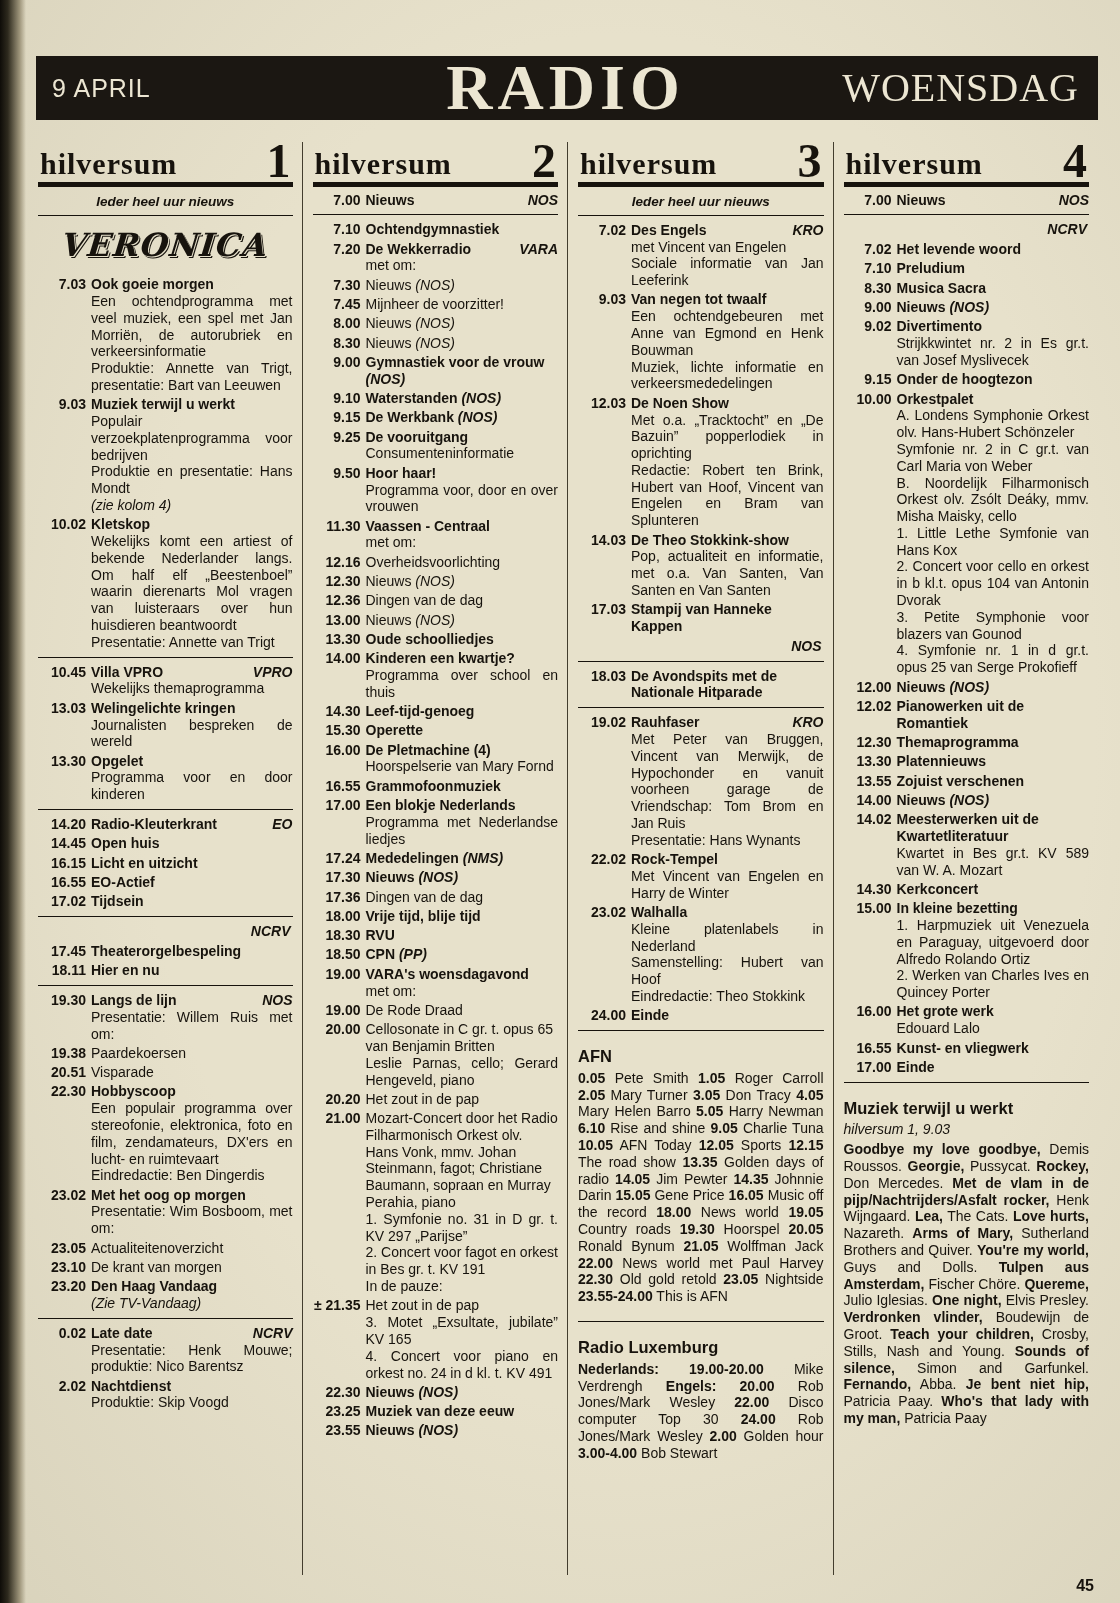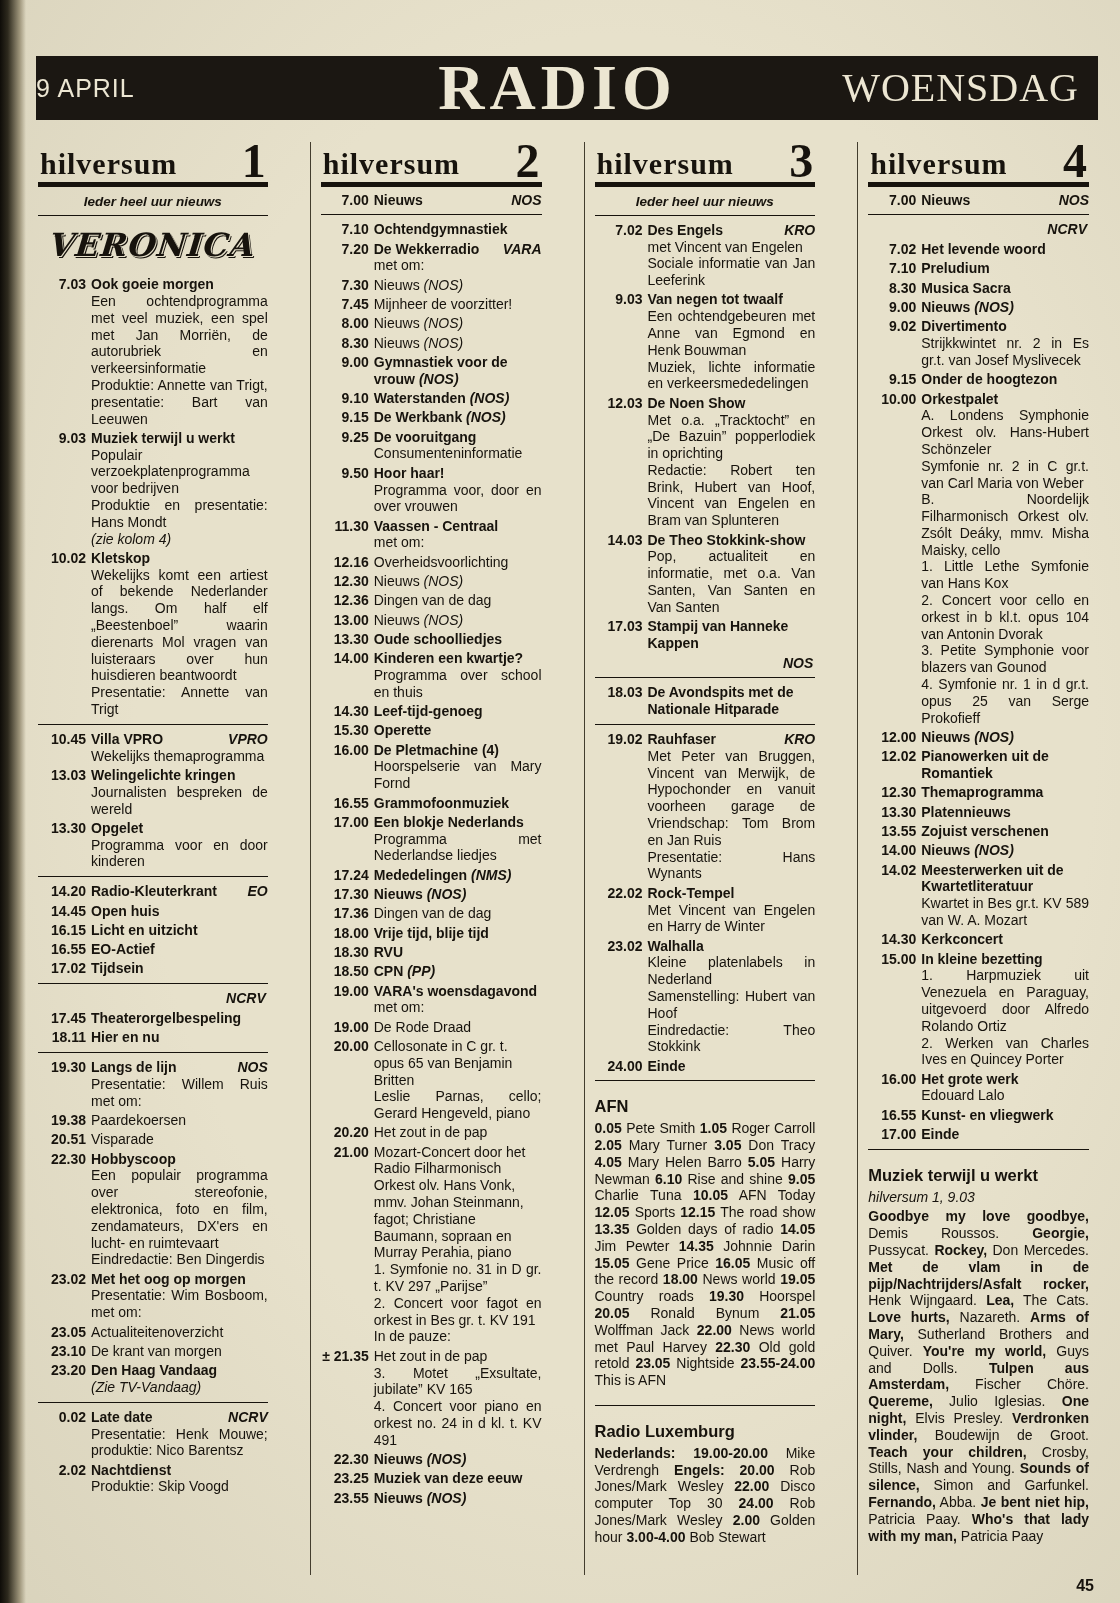--- a/index.html
+++ b/index.html
@@ -17,32 +17,32 @@
   }
   .binding{
     position:absolute;left:0;top:0;bottom:0;width:26px;
     background:linear-gradient(90deg,#0e0c08 0%,#2e2a1e 30%,#9d947a 75%,rgba(0,0,0,0) 100%);
   }
   .header{
     position:absolute;left:36px;right:22px;top:56px;height:64px;
     background:#1b1712;color:#ece6d2;
     display:flex;align-items:center;
   }
-  .hdate{flex:1;font-size:25px;letter-spacing:1px;}
+  .hdate{flex:1;font-size:25px;letter-spacing:1px;padding-left:16px;}
   .hradio{
     font-family:"Liberation Serif",serif;font-weight:bold;
     font-size:64px;letter-spacing:5px;line-height:1;white-space:nowrap;
   }
   .hday{
     flex:1;text-align:right;padding-right:19px;
     font-family:"Liberation Serif",serif;font-size:40px;letter-spacing:1px;white-space:nowrap;
   }
   .columns{
     position:absolute;left:36px;right:22px;top:142px;bottom:28px;
-    display:grid;grid-template-columns:1fr 1fr 1fr 1fr;overflow:hidden;gap:33px;
+    display:grid;grid-template-columns:1fr 1fr 1fr 1fr;overflow:hidden;
   }
   .col{padding:0 9px 0 10px;border-left:1px solid #433d2e;overflow:hidden;}
   .col:first-child{border-left:none;padding-left:2px;}
   .station{
     display:flex;justify-content:space-between;align-items:flex-end;
     border-bottom:5px solid #17130d;padding:2px 2px 3px 2px;margin-bottom:5px;
   }
   .sname{font-family:"Liberation Serif",serif;font-weight:bold;font-size:30px;line-height:1;letter-spacing:1px;}
   .snum{font-family:"Liberation Serif",serif;font-weight:bold;font-size:48px;line-height:.72;}
   .note{

